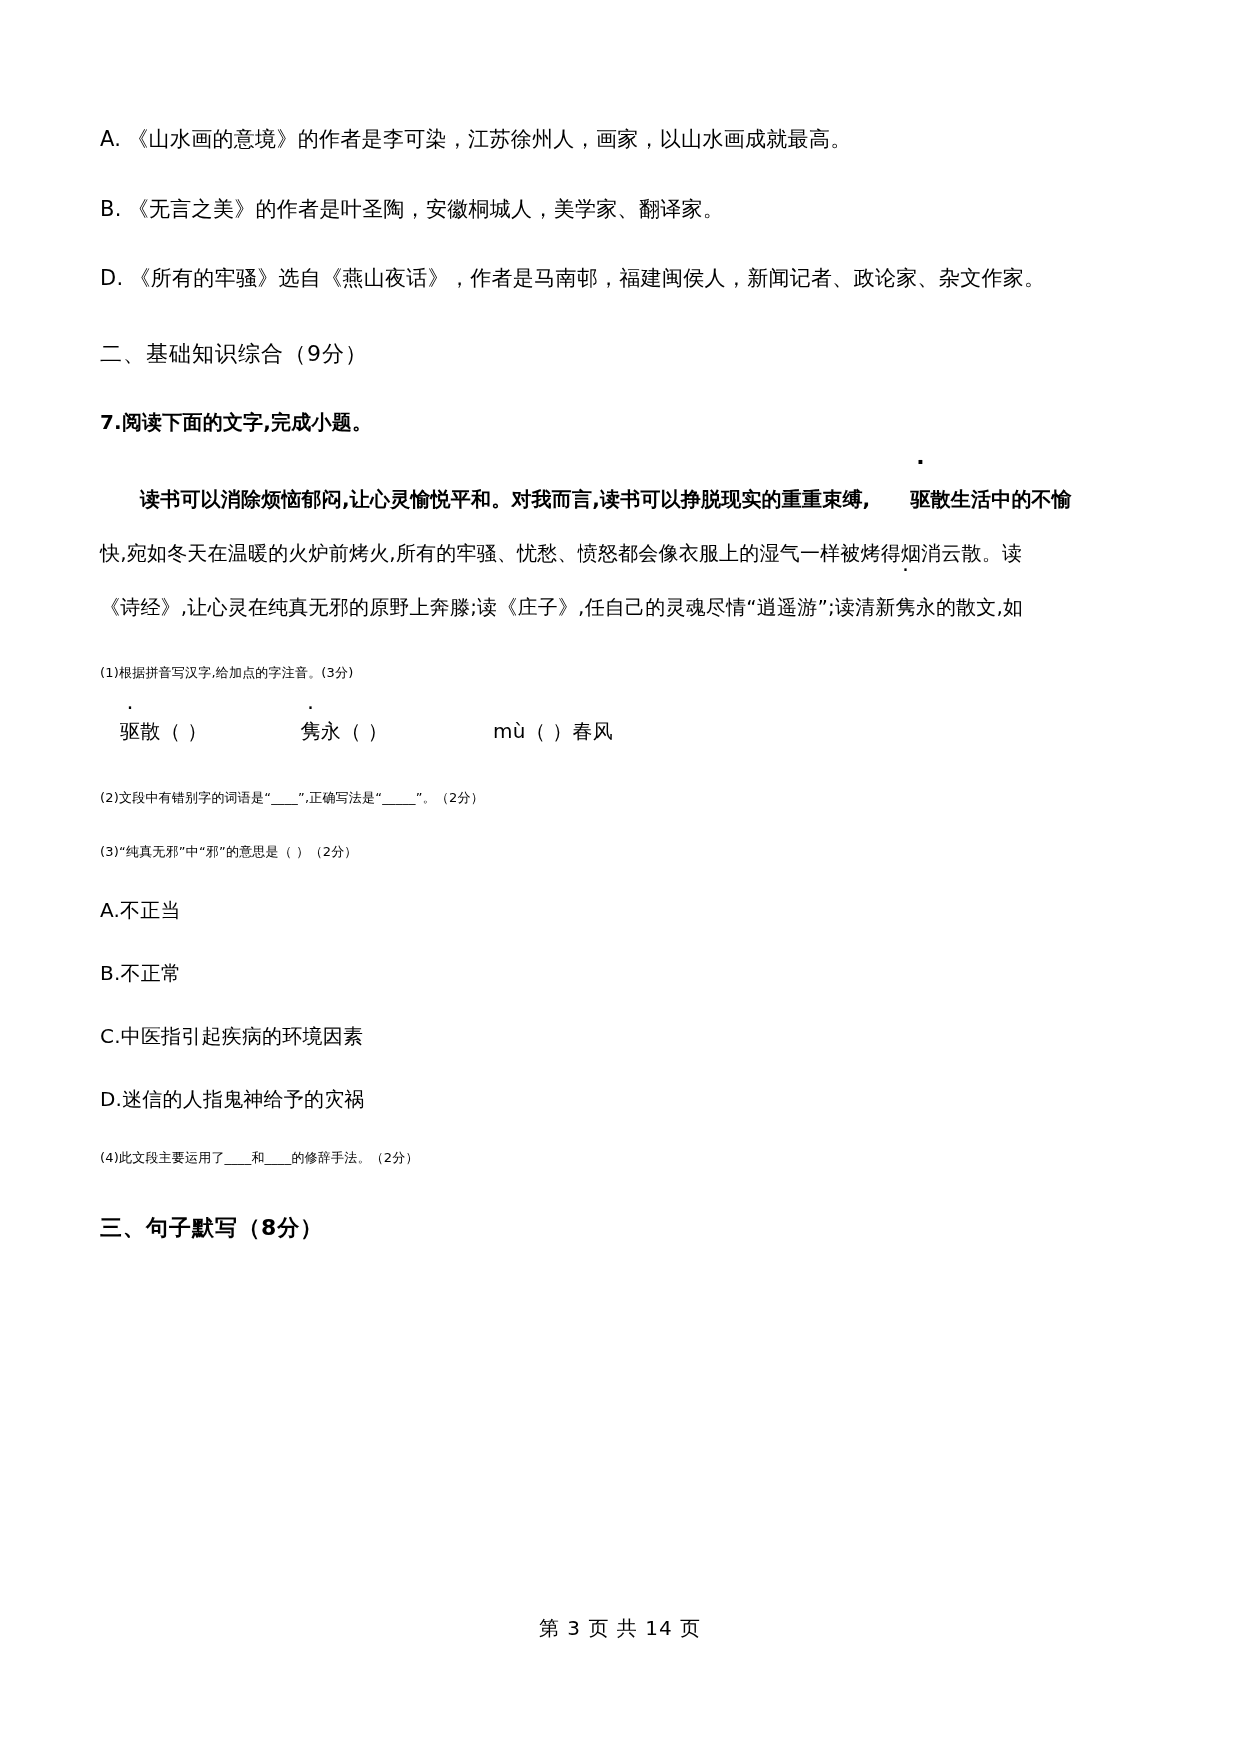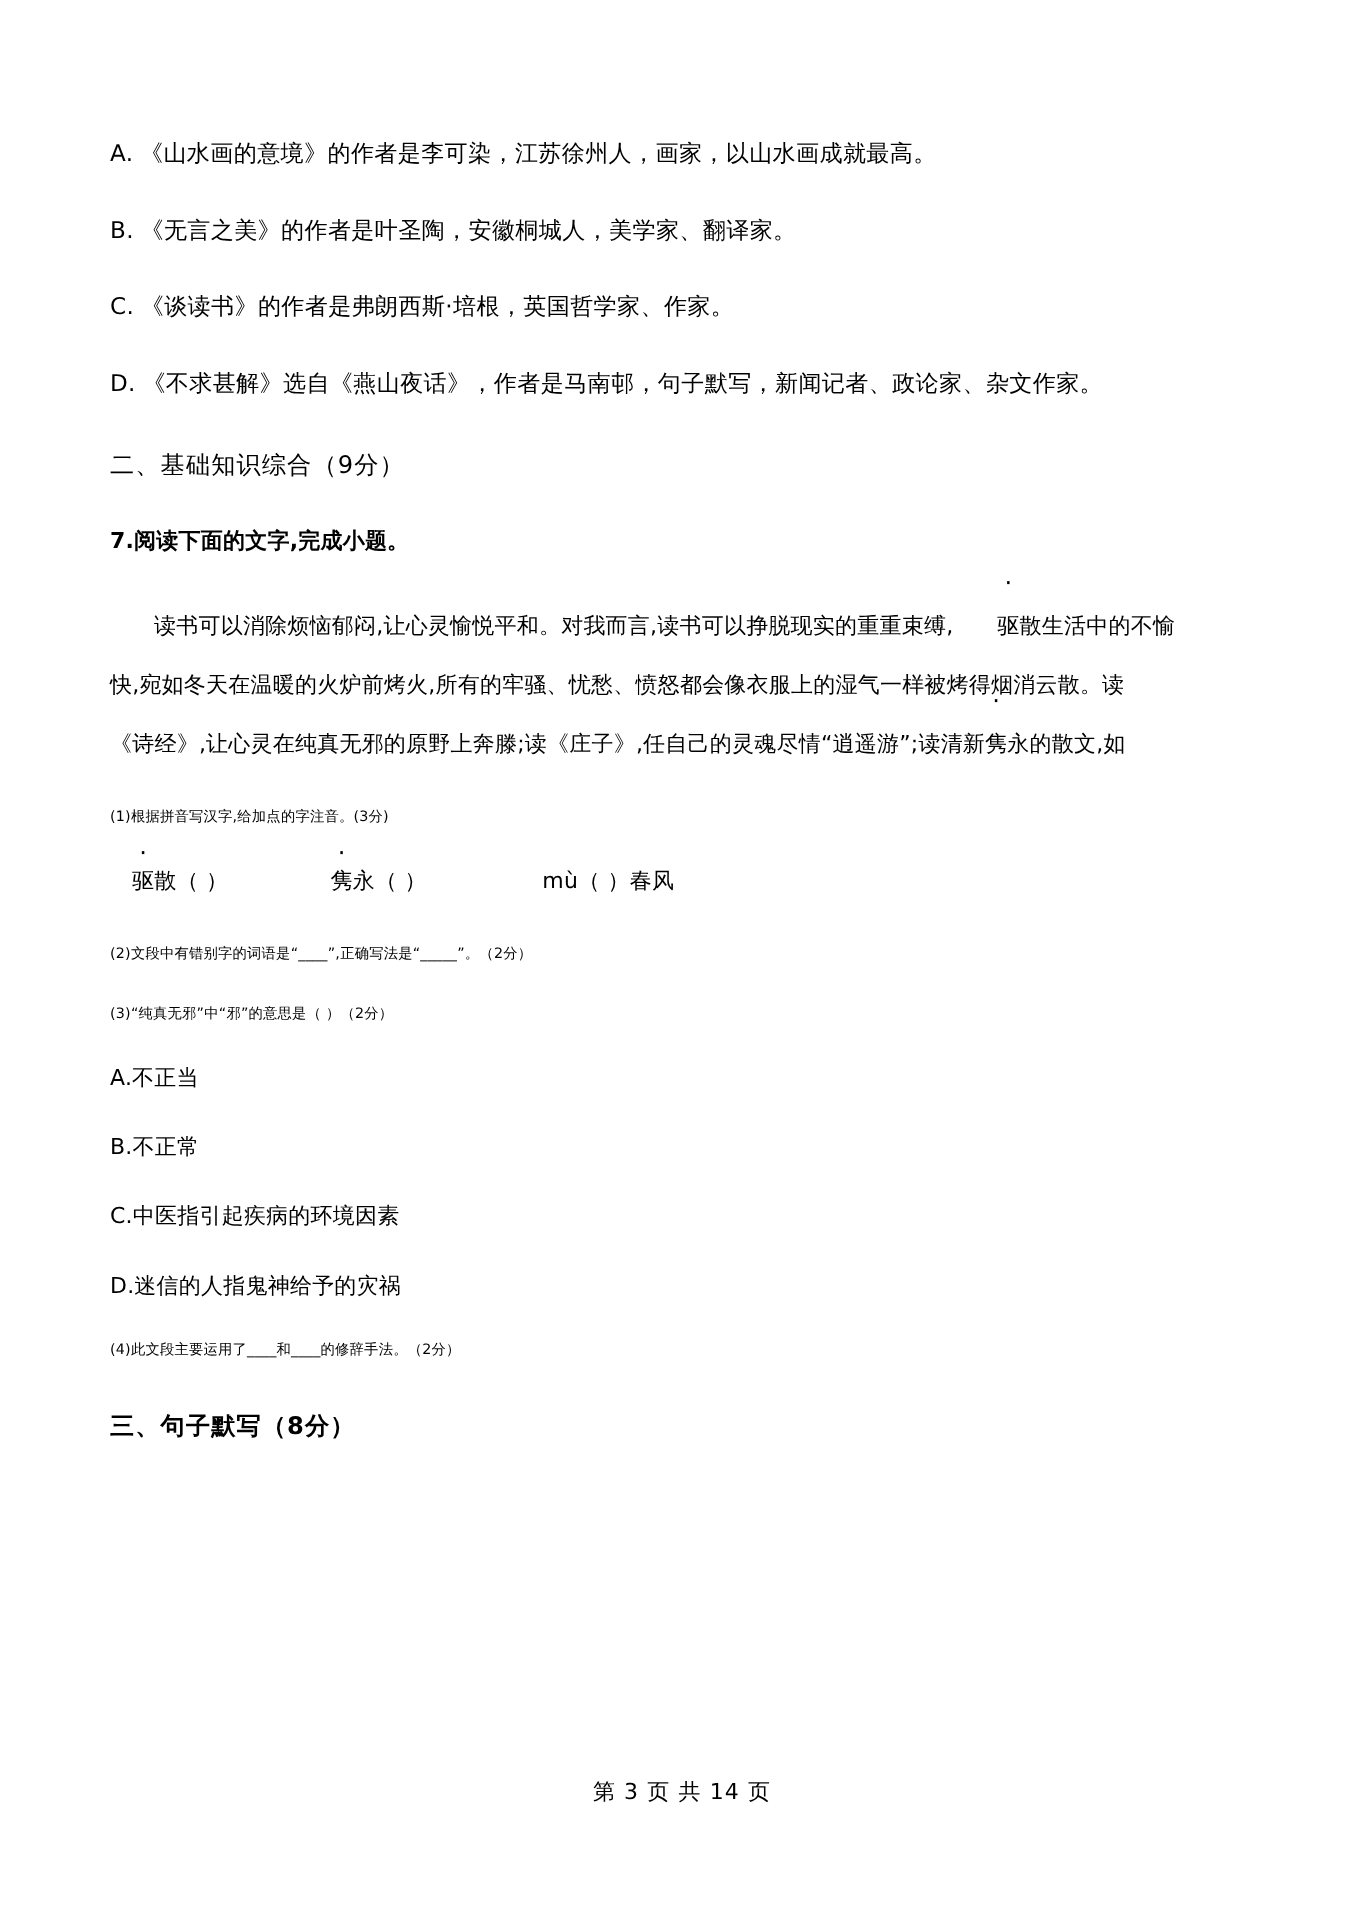--- a/index.html
+++ b/index.html
@@ -48,20 +48,21 @@
     font-size: 20px;
     line-height: 54px;
     margin: 0 0 30px 0;
     letter-spacing: 0.2px;
   }
   .passage .pline {
     white-space: nowrap;
   }
   .passage .pline.indent {
     text-indent: 40px;
+    font-weight: bold;
   }
   .dotted {
     position: relative;
     display: inline-block;
   }
   .dotted::after {
     content: "·";
     position: absolute;
     top: -21px;
     left: 50%;
@@ -115,26 +116,23 @@
   <div class="spacer-top"></div>
 
   <div class="choice">
     <span class="lbl">A.</span><span>《山水画的意境》的作者是李可染，江苏徐州人，画家，以山水画成就最高。</span>
   </div>
 
   <div class="choice">
     <span class="lbl">B.</span><span>《无言之美》的作者是叶圣陶，安徽桐城人，美学家、翻译家。</span>
   </div>
 
-  <div class="choice">
-    <span class="lbl">C.</span><span>《谈读书》的作者是弗朗西斯·培根，英国哲学家、作家。</span>
-  </div>
 
   <div class="choice">
-    <span class="lbl">D.</span><span>《不求甚解》选自《燕山夜话》，作者是马南邨，句子默写，新闻记者、政论家、杂文作家。</span>
+    <span class="lbl">D.</span><span>《所有的牢骚》选自《燕山夜话》，作者是马南邨，福建闽侯人，新闻记者、政论家、杂文作家。</span>
   </div>
 
   <div class="section-heading">二、基础知识综合（9分）</div>
 
   <div class="q-line">7.阅读下面的文字,完成小题。</div>
 
   <div class="passage">
     <div class="pline indent"><span>读书可以消除烦恼郁闷,让心灵愉悦平和。对我而言,读书可以挣脱现实的重重束缚,</span><span class="dotted">驱</span><span>散生活中的不愉</span></div>
     <div class="pline"><span>快,宛如冬天在温暖的火炉前烤火,所有的牢骚、忧愁、愤怒都会像衣服上的湿气一样被烤得烟消云散。读</span></div>
     <div class="pline"><span>《诗经》,让心灵在纯真无邪的原野上奔滕;读《庄子》,任自己的灵魂尽情“逍遥游”;读清新</span><span class="dotted">隽</span><span>永的散文,如</span></div>

